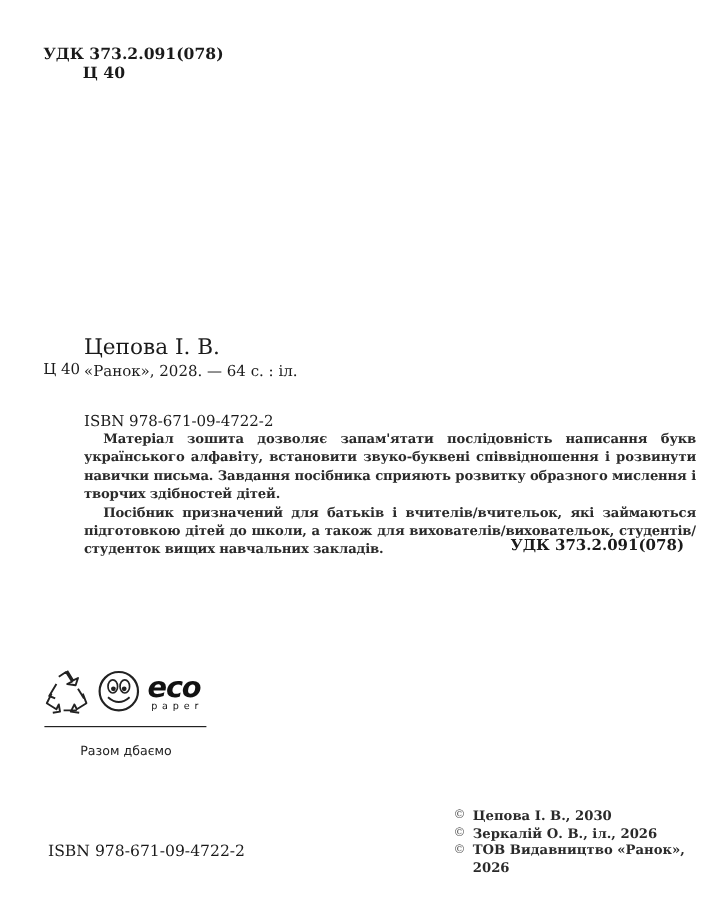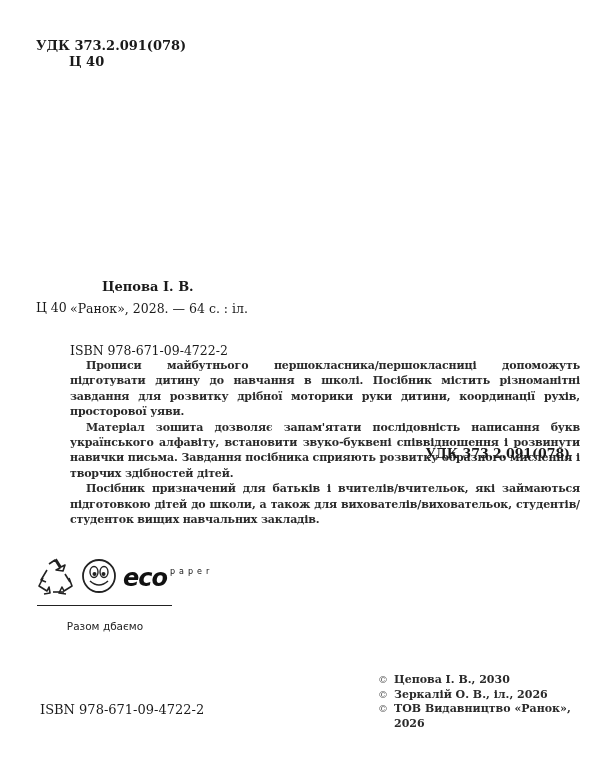--- a/index.html
+++ b/index.html
@@ -3,21 +3,21 @@
   <meta charset="utf-8">
   <style>
     * { margin: 0; padding: 0; box-sizing: border-box; }
     html, body { width: 600px; height: 765px; background: #ffffff; overflow: hidden; }
     body { position: relative; font-family: "DejaVu Serif", "Liberation Serif", serif; color: #1a1a1a; }
     .abs { position: absolute; }
     .bold { font-weight: bold; }
     .udk-top { left: 36px; top: 38px; font-size: 13px; line-height: 16px; }
     .udk-top .code { display: block; }
     .udk-top .cutter { display: block; padding-left: 33px; }
-    .author { left: 70px; top: 279px; font-size: 13px; font-weight: bold; margin-left: 32px; }
+    .author { left: 70px; top: 279px; font-size: 18px; font-weight: normal; }
     .cutter-left { left: 36px; top: 300px; font-size: 12.5px; }
     .biblio { left: 70px; top: 300px; width: 500px; font-size: 12.5px; line-height: 17px; }
     .biblio .indent { padding-left: 16px; }
     .isbn1 { left: 70px; top: 343px; font-size: 12.5px; }
     .abstract { left: 70px; top: 358px; width: 510px; font-size: 11px; line-height: 15.4px; text-align: justify; font-weight: bold; color: #2a2a2a; letter-spacing: -0.15px; }
     .abstract p { text-indent: 16px; }
     .udk-right { right: 30px; top: 446px; font-size: 12.5px; font-weight: bold; }
     .eco { left: 35px; top: 555px; width: 150px; }
     .eco-icons { display: flex; align-items: center; height: 45px; }
     .eco-rule { border-top: 1.5px solid #222; margin-top: 5px; width: 135px; margin-left: 2px; }
@@ -38,21 +38,20 @@
 </div>
 
 <div class="abs author">Цепова І. В.</div>
 <div class="abs cutter-left">Ц 40</div>
 <div class="abs biblio">
   <div>«Ранок», 2028. — 64 с. : іл.</div>
 </div>
 <div class="abs isbn1">ISBN 978-671-09-4722-2</div>
 
 <div class="abs abstract">
-  <p>Прописи майбутнього першокласника/першокласниці допоможуть підготувати дитину до навчання в школі. Посібник містить різноманітні завдання для розвитку дрібної моторики руки дитини, координації рухів, просторової уяви.</p>
   <p>Матеріал зошита дозволяє запам'ятати послідовність написання букв українського алфавіту, встановити звуко-буквені співвідношення і розвинути навички письма. Завдання посібника сприяють розвитку образного мислення і творчих здібностей дітей.</p>
   <p>Посібник призначений для батьків і вчителів/вчительок, які займаються підготовкою дітей до школи, а також для вихователів/виховательок, студентів/студенток вищих навчальних закладів.</p>
 </div>
 <div class="abs udk-right">УДК 373.2.091(078)</div>
 
 <div class="abs eco">
   <div class="eco-icons">
     <span>
       <svg width="40" height="40" viewBox="0 0 40 40">
         <g fill="none" stroke="#222" stroke-width="1.6" stroke-linejoin="round">
@@ -68,21 +67,21 @@
     <span style="margin-left:6px;">
       <svg width="36" height="36" viewBox="0 0 36 36">
         <circle cx="18" cy="18" r="16" fill="#fff" stroke="#222" stroke-width="1.8"></circle>
         <ellipse cx="13" cy="14" rx="4" ry="5.5" fill="#fff" stroke="#222" stroke-width="1.4"></ellipse>
         <ellipse cx="23" cy="14" rx="4" ry="5.5" fill="#fff" stroke="#222" stroke-width="1.4"></ellipse>
         <circle cx="13.5" cy="16" r="2" fill="#222"></circle>
         <circle cx="22.5" cy="16" r="2" fill="#222"></circle>
         <path d="M9 23 Q18 31 27 23" fill="none" stroke="#222" stroke-width="1.6"></path>
       </svg>
     </span>
-    <span style="margin-left:6px; display:flex; flex-direction:row;">
+    <span style="margin-left:6px; display:flex; flex-direction:column;">
       <span class="eco-word">eco</span>
       <span class="eco-paper">paper</span>
     </span>
   </div>
   <div class="eco-rule"></div>
   <div class="eco-caption">
     <div>Разом дбаємо</div>
   </div>
 </div>
 

